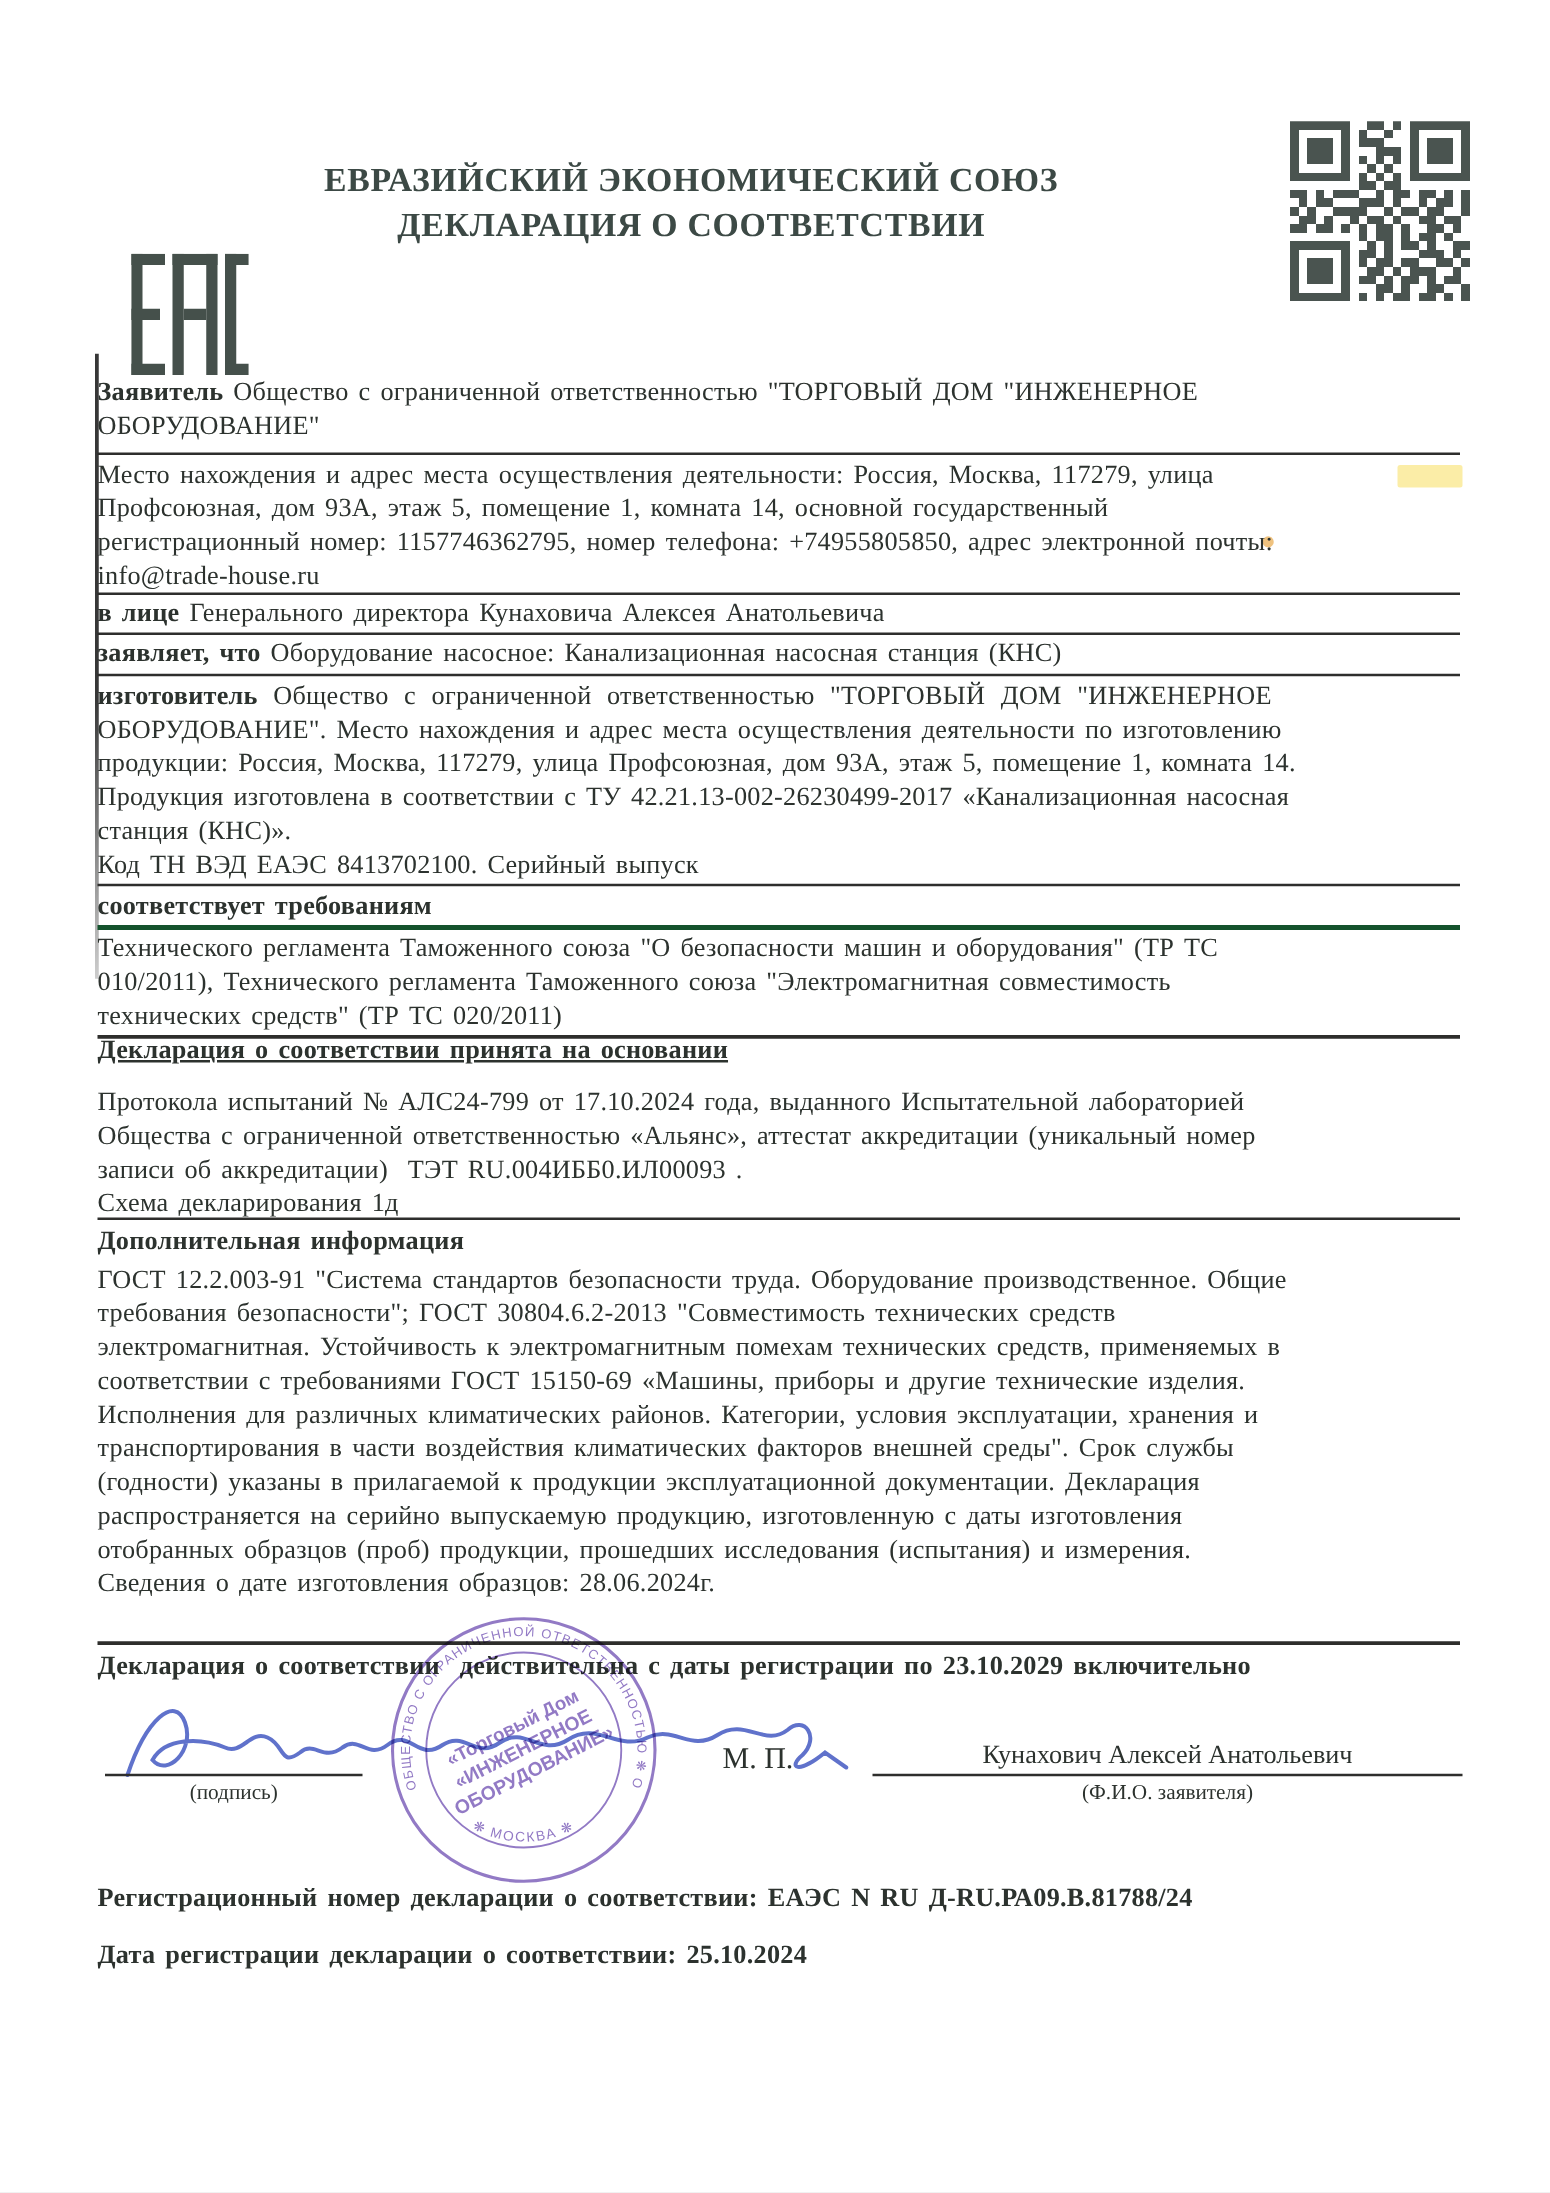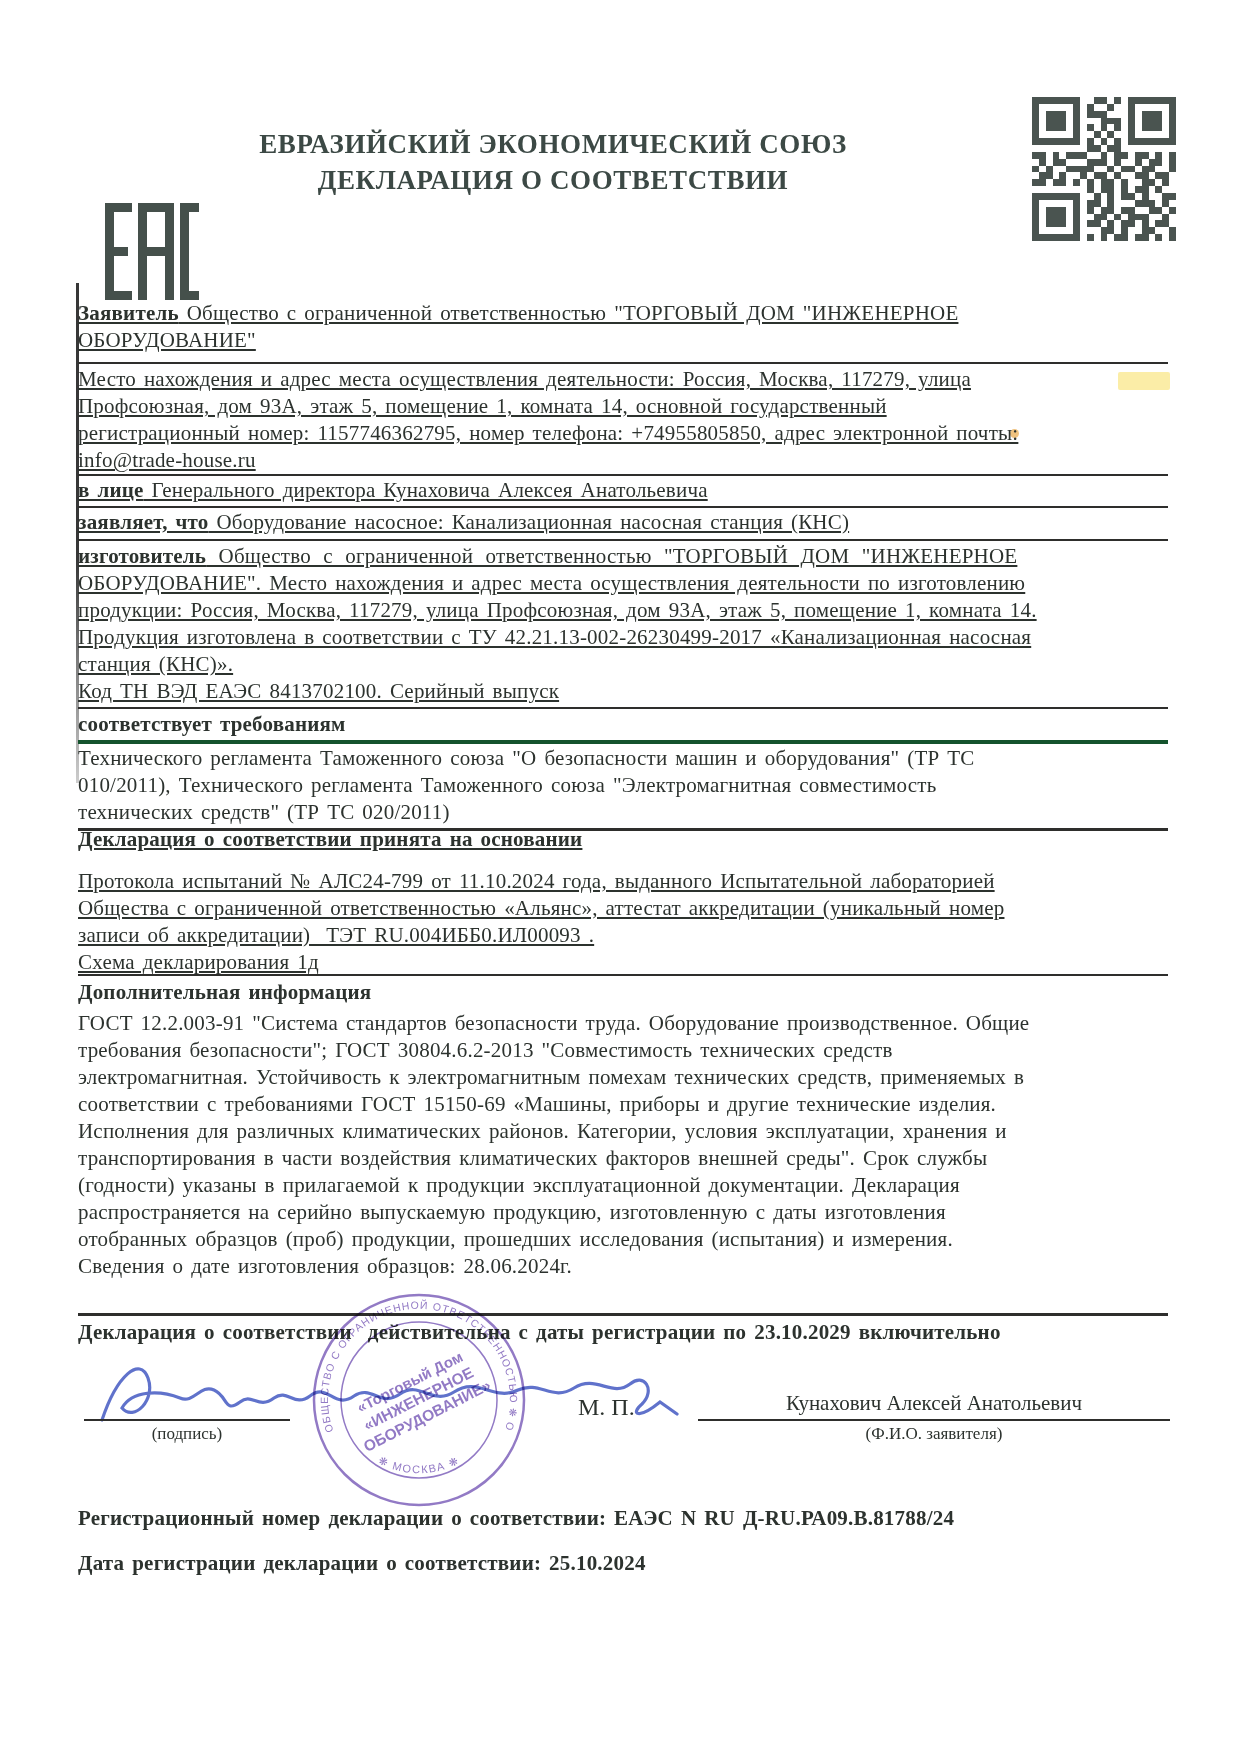--- a/index.html
+++ b/index.html
@@ -2,21 +2,21 @@
 <html><head>
 <meta charset="utf-8">
 <style>
   html,body{margin:0;padding:0;background:#e8e8e8;}
   .page{position:relative;width:1240px;height:1754px;margin:0 auto;background:#ffffff;
         font-family:"Liberation Serif","DejaVu Serif",serif;color:#2c322e;overflow:hidden;}
   .sec{position:absolute;left:78px;width:1090px;}
   .ln{height:27px;line-height:27px;font-size:21px;letter-spacing:.2px;word-spacing:2.5px;white-space:pre;}
   .b{font-weight:bold;}
   .wide{word-spacing:7px;}
-  .bb2{border-bottom:2px solid #2e2e2c;text-decoration:underline;}
+  .bb2{border-bottom:2px solid #2e2e2c;}
   .bb3{border-bottom:3.5px solid #2e2e2c;}
   .bbg{border-bottom:4px solid #14532d;}
   .title{position:absolute;left:78px;top:126px;width:950px;text-align:center;
          font-weight:bold;font-size:27px;line-height:36px;color:#3c4945;letter-spacing:.6px;}
   .eac{position:absolute;left:105px;top:203px;width:94px;height:97px;fill:#45504b;}
   .qr{position:absolute;left:1032px;top:97px;width:144px;height:144px;}
   .qr g{fill:#4a5450;}
   .caption{font-size:17px;line-height:20px;}
   .sigline{position:absolute;border-top:2px solid #2e2e2c;height:0;}
   .center{text-align:center;}
@@ -340,21 +340,21 @@
   <div class="sec bb3" style="top:745px;height:83px;">
     <div class="ln">Технического регламента Таможенного союза "О безопасности машин и оборудования" (ТР ТС</div>
     <div class="ln">010/2011), Технического регламента Таможенного союза "Электромагнитная совместимость</div>
     <div class="ln">технических средств" (ТР ТС 020/2011)</div>
   </div>
 
   <div class="sec" style="top:826px;height:27px;text-decoration:underline;">
     <div class="ln b">Декларация о соответствии принята на основании</div>
   </div>
   <div class="sec bb2" style="top:868px;height:106px;">
-    <div class="ln">Протокола испытаний № АЛС24-799 от 11.10.2024 года, выданного Испытательной лабораторией</div>
+    <div class="ln">Протокола испытаний № АЛС24-799 от 17.10.2024 года, выданного Испытательной лабораторией</div>
     <div class="ln">Общества с ограниченной ответственностью «Альянс», аттестат аккредитации (уникальный номер</div>
     <div class="ln">записи об аккредитации)  ТЭТ RU.004ИББ0.ИЛ00093 .</div>
     <div class="ln">Схема декларирования 1д</div>
   </div>
 
   <div class="sec" style="top:979px;height:27px;">
     <div class="ln b">Дополнительная информация</div>
   </div>
   <div class="sec bb3" style="top:1010px;height:303px;">
     <div class="ln">ГОСТ 12.2.003-91 "Система стандартов безопасности труда. Оборудование производственное. Общие</div>

